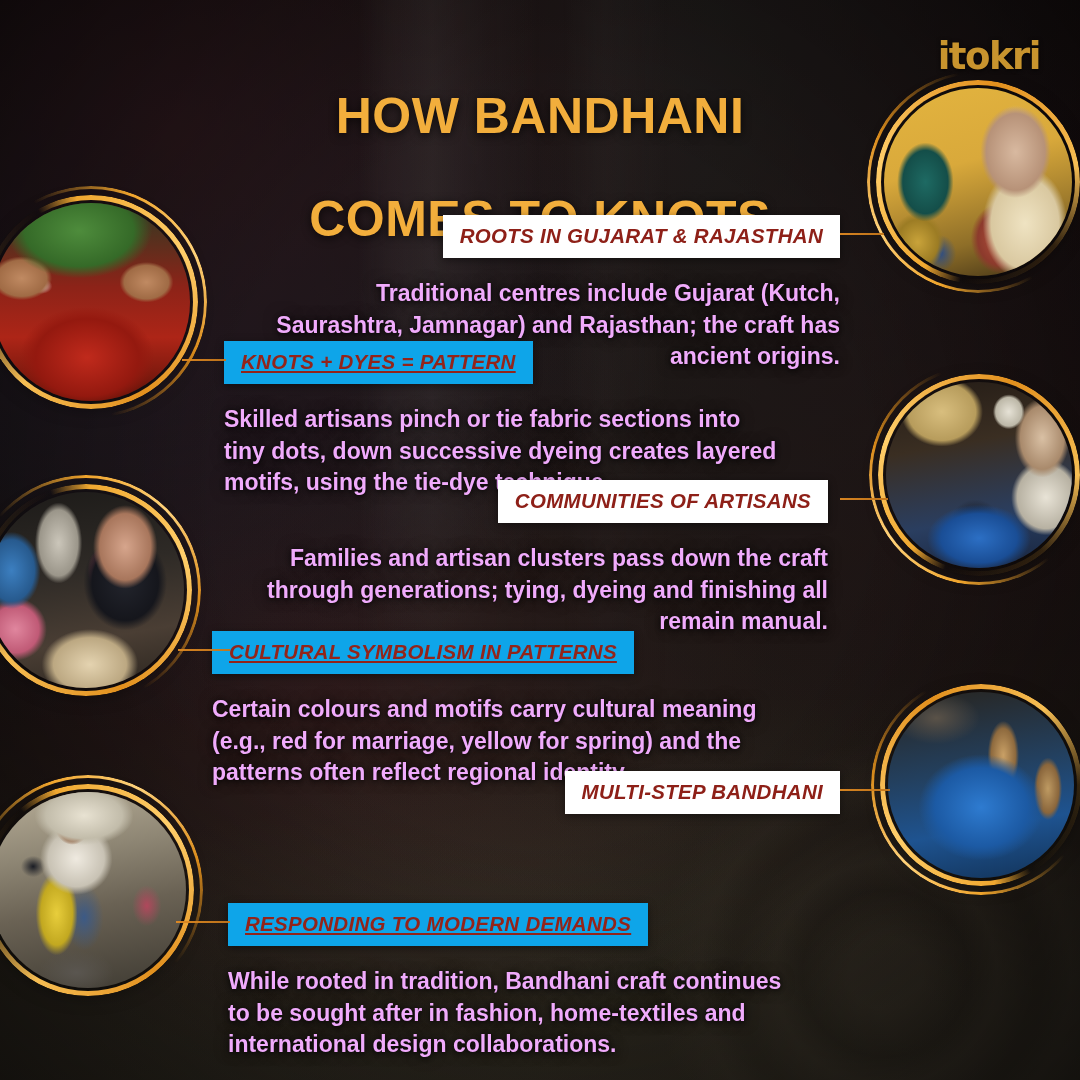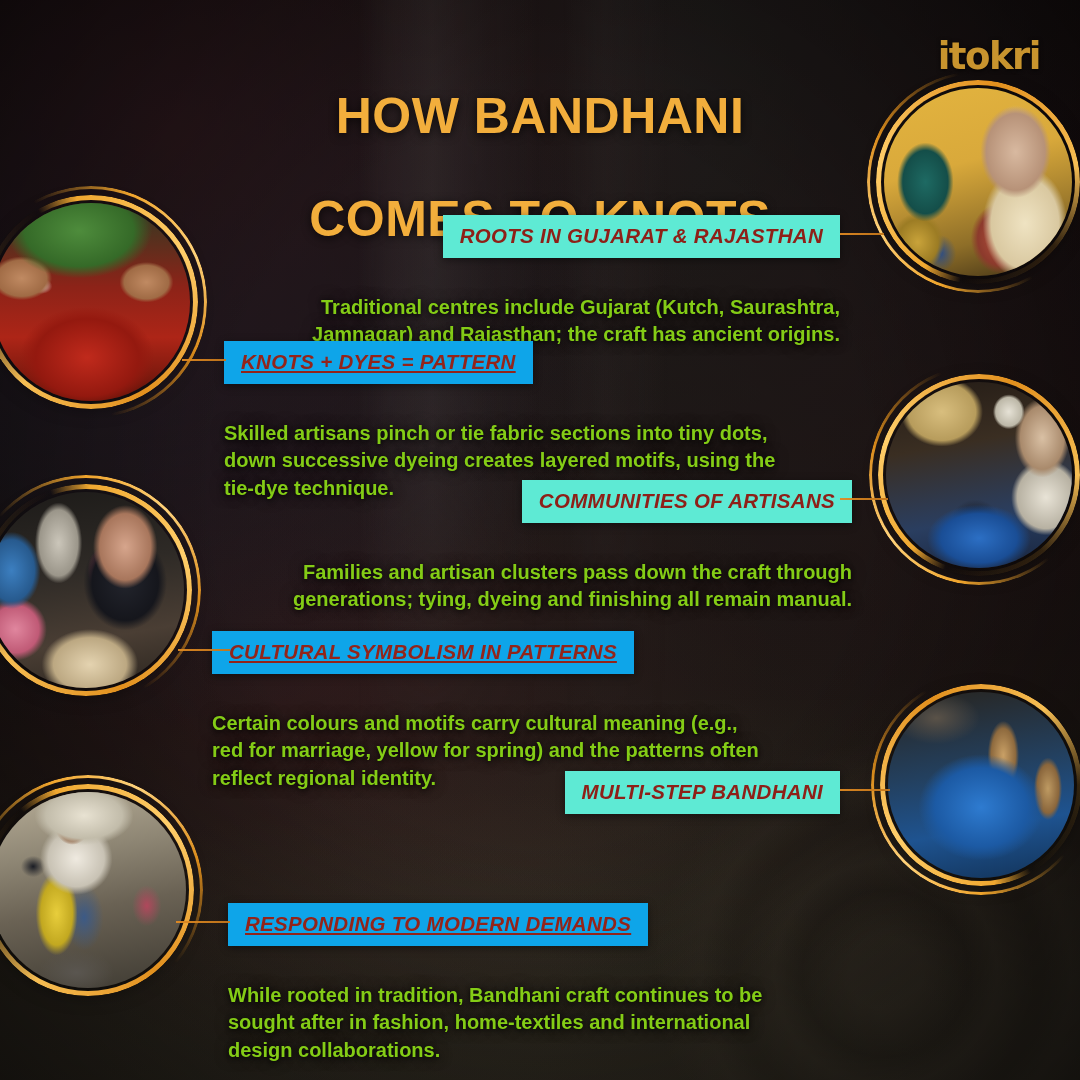--- a/index.html
+++ b/index.html
@@ -92,30 +92,30 @@
     display:inline-block;
     font-size:20.5px;
     font-weight:800;
     font-style:italic;
     letter-spacing:.3px;
     padding:9px 17px 10px 17px;
     color:#8E2018;
     white-space:nowrap;
     box-shadow:0 2px 8px rgba(0,0,0,.45);
   }
-  .band.cream { background:#5eead4; }
+  .band.cream { background:#ffffff; }
   .band.amber { background:#0ea5e9; color:#93241A;text-decoration:underline; }
 
   .body-text {
-    color:#84cc16;
-    font-size:20px;
+    color:#f0abfc;
+    font-size:23px;
     font-weight:700;
     line-height:1.37;
     text-shadow:0 1px 5px rgba(0,0,0,.85), 0 0 14px rgba(0,0,0,.55);
-    margin-top:36px;
+    margin-top:20px;
   }
   .align-right { text-align:right; }
   .align-left  { text-align:left; }
   .row-right { text-align:right; }
   .row-left  { text-align:left; }
 
   
   .connector {
     position:absolute;
     height:2px;
@@ -294,21 +294,21 @@
     <div class="body-text align-right">Traditional centres include Gujarat (Kutch, Saurashtra, Jamnagar) and Rajasthan; the craft has ancient origins.</div>
   </div>
   <div class="connector" style="top:233px; left:840px; width:44px;"></div>
 
   <div class="section row-left" style="top:341px; left:224px; width:560px;">
     <span class="band amber">KNOTS + DYES = PATTERN</span>
     <div class="body-text align-left">Skilled artisans pinch or tie fabric sections into tiny dots, down successive dyeing creates layered motifs, using the tie-dye technique.</div>
   </div>
   <div class="connector" style="top:359px; left:182px; width:44px;"></div>
 
-  <div class="section row-right" style="top:480px; left:252px; width:600px;">
+  <div class="section row-right" style="top:480px; left:228px; width:600px;">
     <span class="band cream">COMMUNITIES OF ARTISANS</span>
     <div class="body-text align-right">Families and artisan clusters pass down the craft through generations; tying, dyeing and finishing all remain manual.</div>
   </div>
   <div class="connector" style="top:498px; left:840px; width:48px;"></div>
 
   <div class="section row-left" style="top:631px; left:212px; width:560px;">
     <span class="band amber">CULTURAL SYMBOLISM IN PATTERNS</span>
     <div class="body-text align-left">Certain colours and motifs carry cultural meaning (e.g., red for marriage, yellow for spring) and the patterns often reflect regional identity.</div>
   </div>
   <div class="connector" style="top:649px; left:178px; width:52px;"></div>

